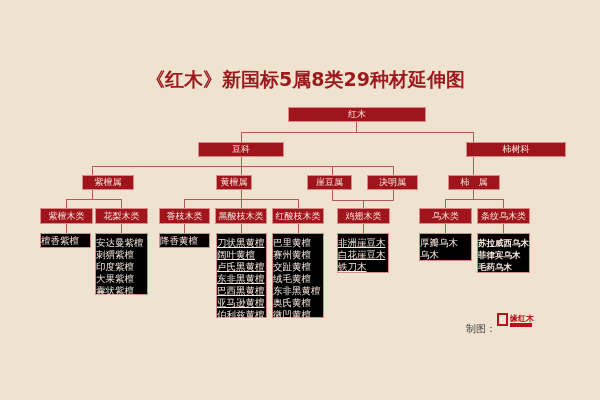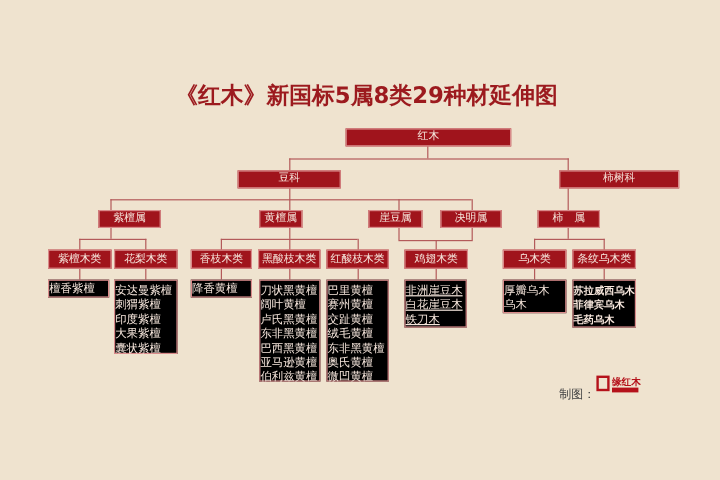--- a/index.html
+++ b/index.html
@@ -88,21 +88,21 @@
 <div class="list" style="left:95px;top:233px;width:53px;height:62px;">
   <div>安达曼紫檀</div>
   <div>刺猬紫檀</div>
   <div>印度紫檀</div>
   <div>大果紫檀</div>
   <div>囊状紫檀</div>
 </div>
 <div class="list" style="left:159px;top:233px;width:51px;height:15px;padding-top:1px;">
   <div>降香黄檀</div>
 </div>
-<div class="list" style="left:216px;top:233px;width:51px;height:85px;">
+<div class="list" style="left:216px;top:233px;width:51px;height:85px;text-decoration:underline;">
   <div>刀状黑黄檀</div>
   <div>阔叶黄檀</div>
   <div>卢氏黑黄檀</div>
   <div>东非黑黄檀</div>
   <div>巴西黑黄檀</div>
   <div>亚马逊黄檀</div>
   <div>伯利兹黄檀</div>
 </div>
 <div class="list" style="left:272px;top:233px;width:52px;height:85px;">
   <div>巴里黄檀</div>

